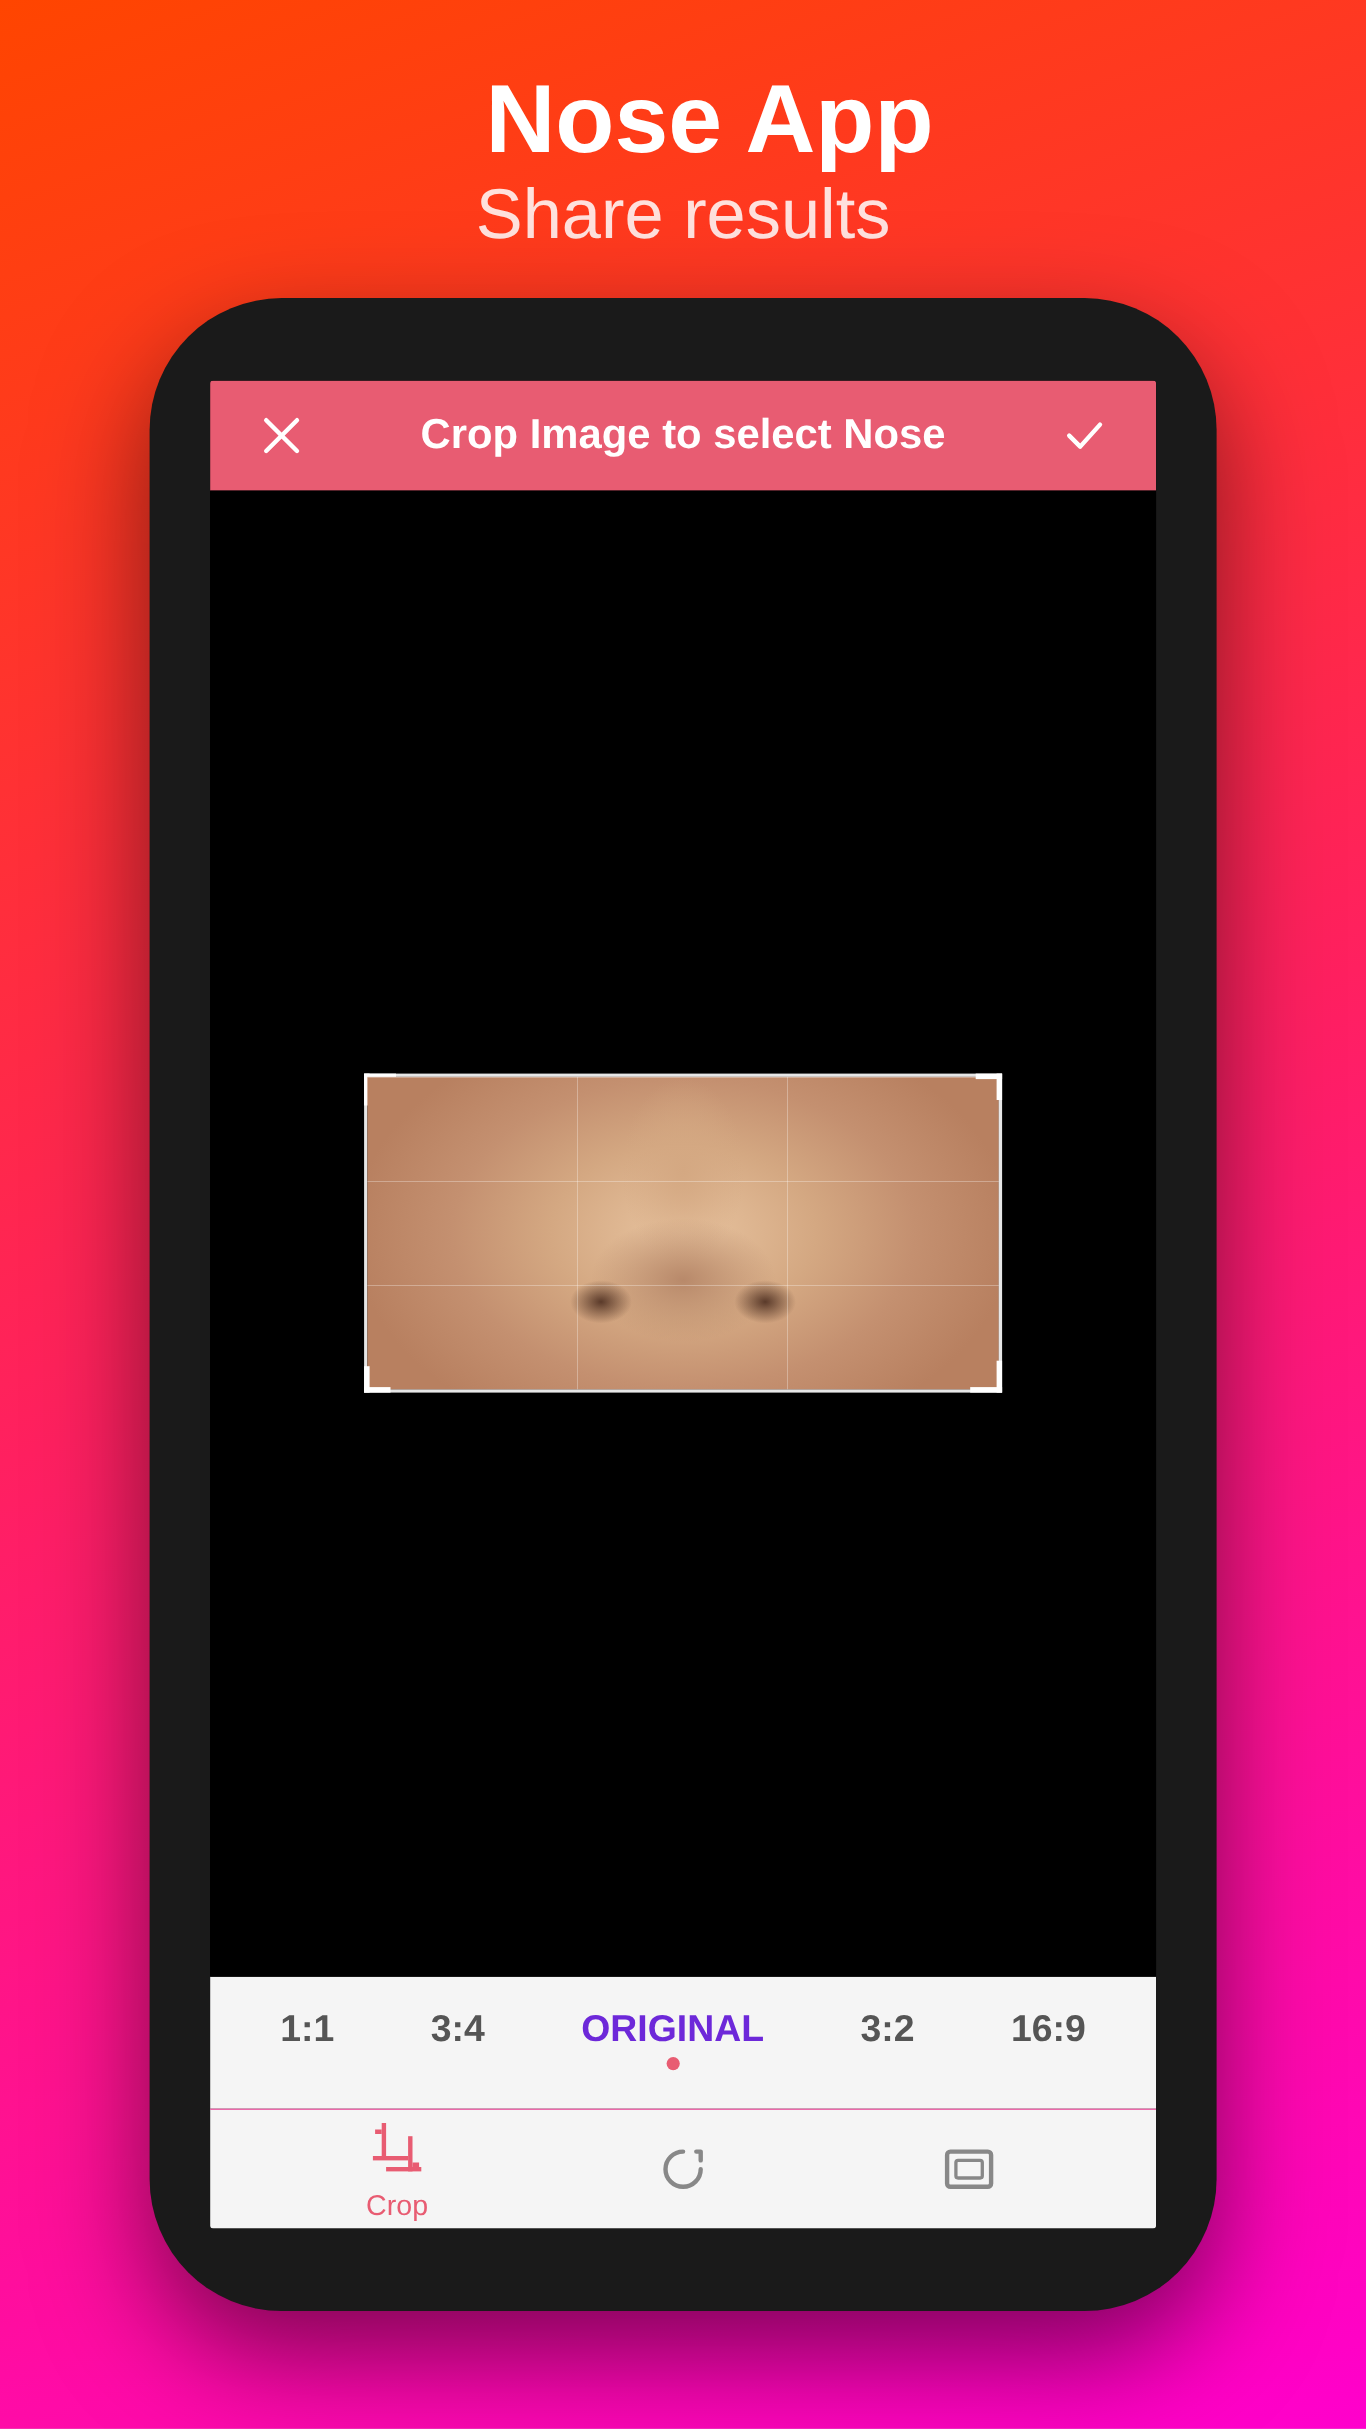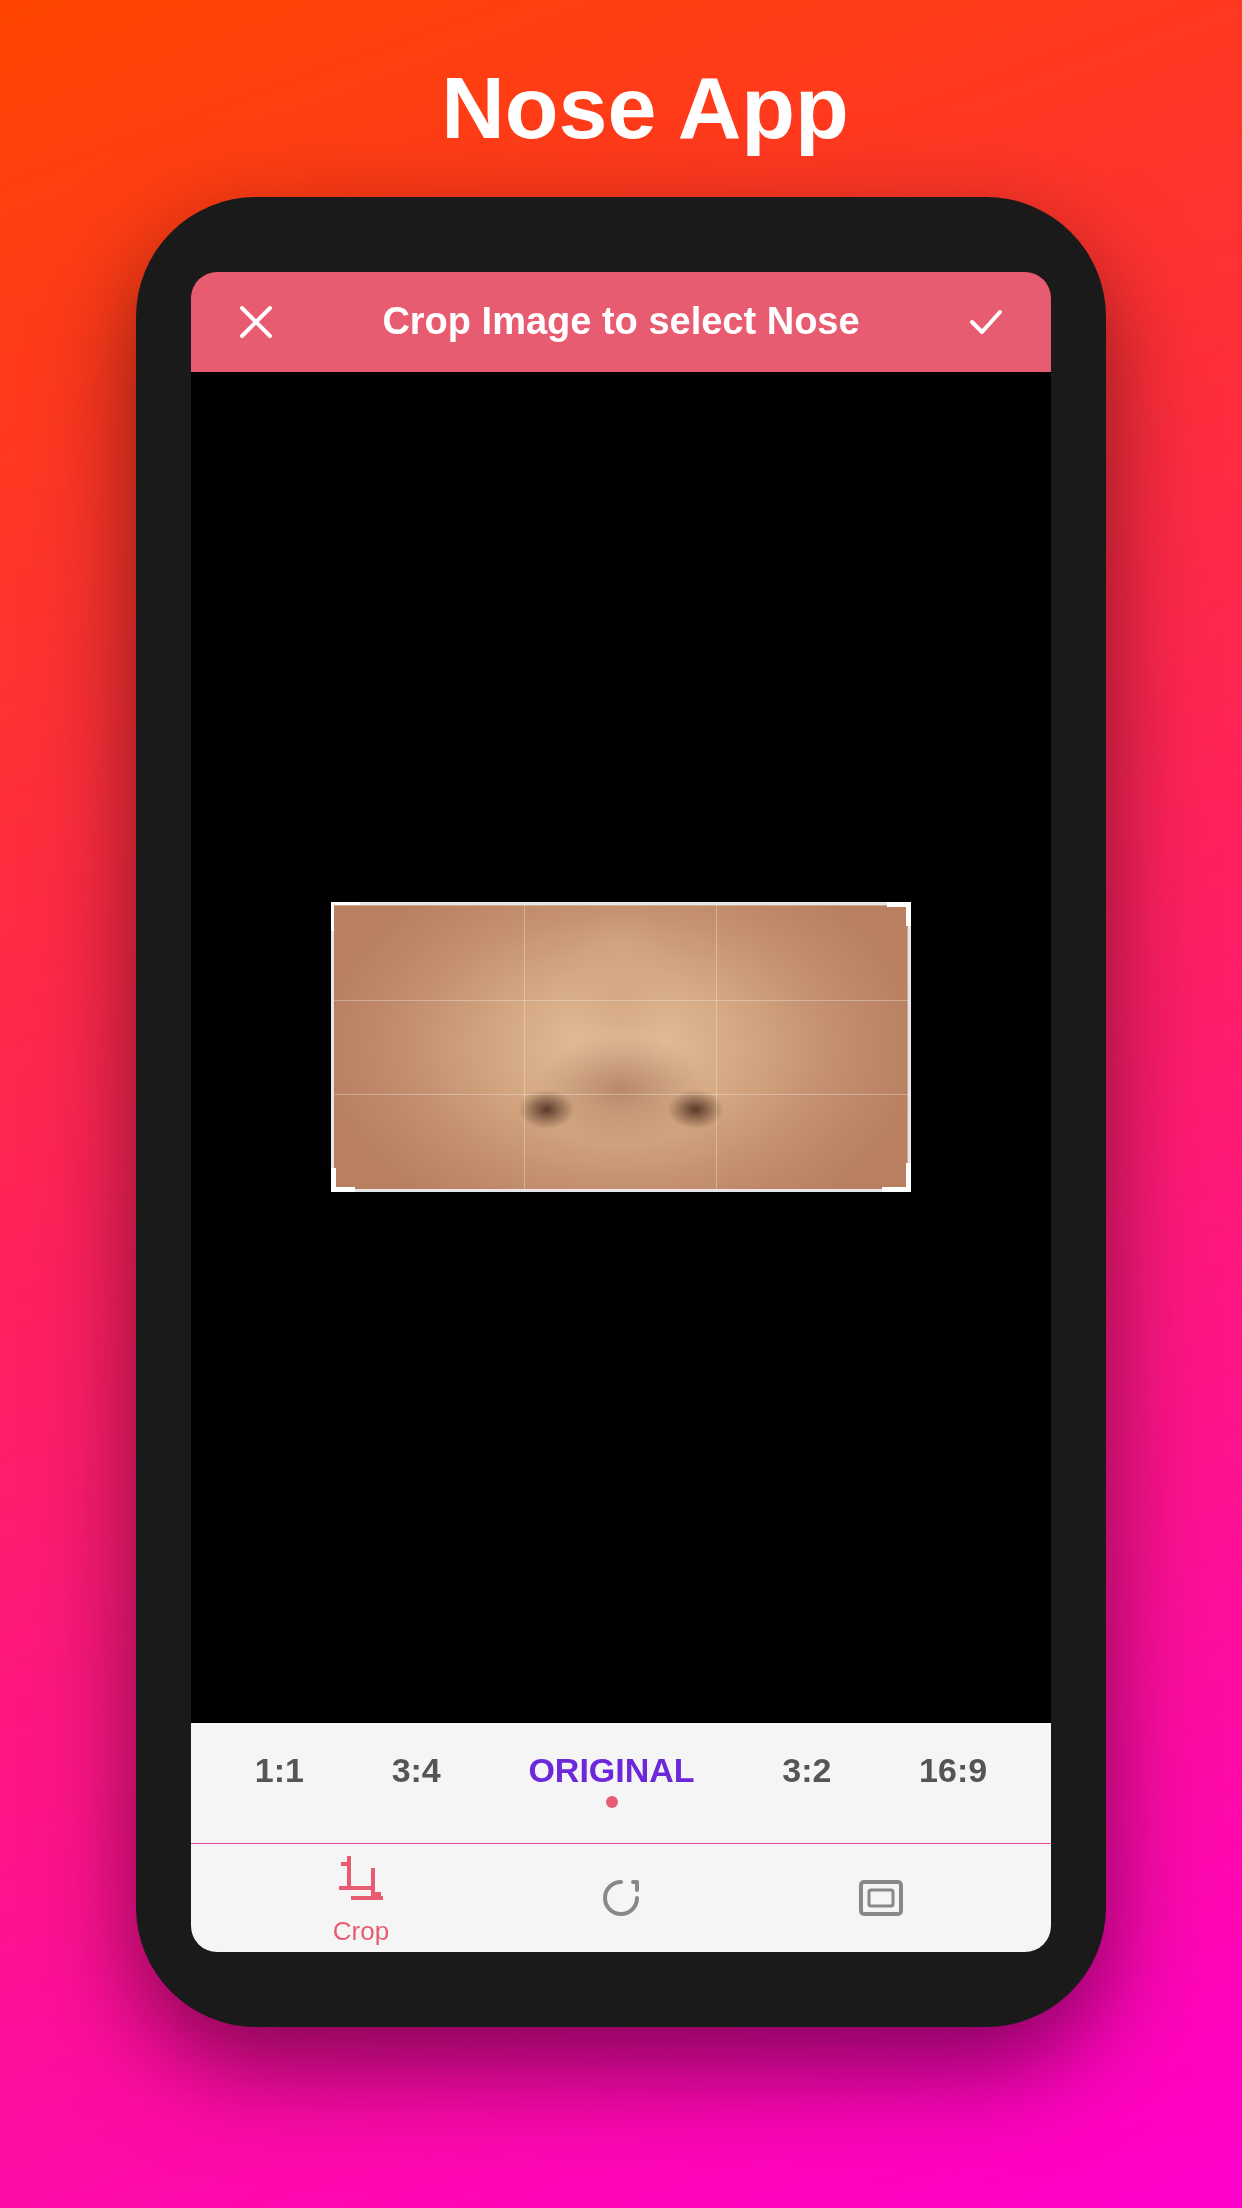--- a/index.html
+++ b/index.html
@@ -72,21 +72,21 @@
       background: #2a2a2a;
       border-radius: 0 4px 4px 0;
     }
 
     
     .phone-screen {
       width: 860px;
       height: 1680px;
       background: #000;
       margin-top: 75px;
-      border-radius: 26px;
+      border-radius: 3px;
       overflow: hidden;
       display: flex;
       flex-direction: column;
     }
 
     
     .top-bar {
       background: #e85c72;
       height: 100px;
       display: flex;
@@ -290,20 +290,21 @@
       font-size: 26px;
       font-weight: 500;
       color: #e85c72;
     }
   </style>
 </head>
 <body>
 
 <div class="app-header">
   <div class="app-title">Nose App</div>
+  <div class="app-subtitle">Share results</div>
 </div>
 
 <div class="phone-frame">
   <div class="phone-screen">
 
     <div class="top-bar">
       <div class="close-icon-btn">
         <svg viewBox="0 0 36 36" fill="none">
           <line x1="4" y1="4" x2="32" y2="32" stroke="white" stroke-width="4" stroke-linecap="round"></line>
           <line x1="32" y1="4" x2="4" y2="32" stroke="white" stroke-width="4" stroke-linecap="round"></line>

